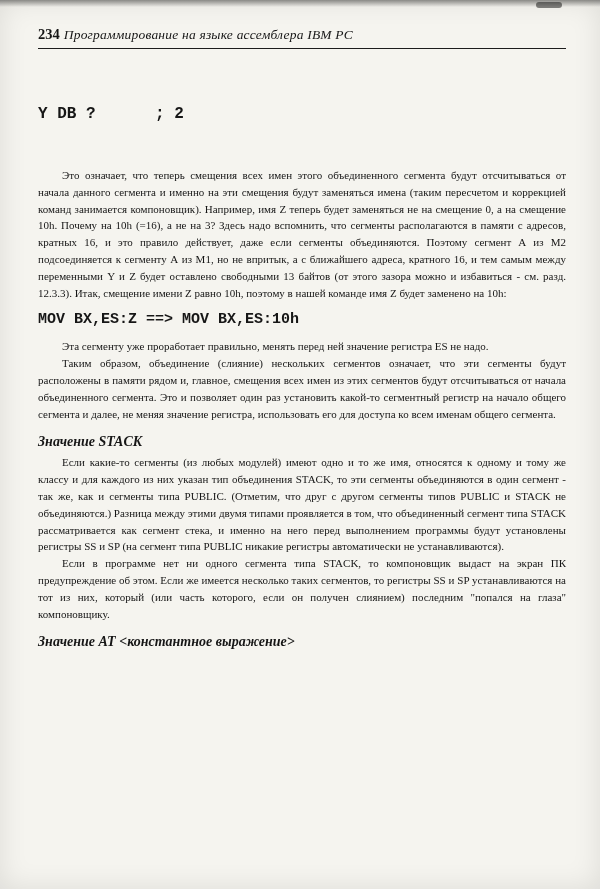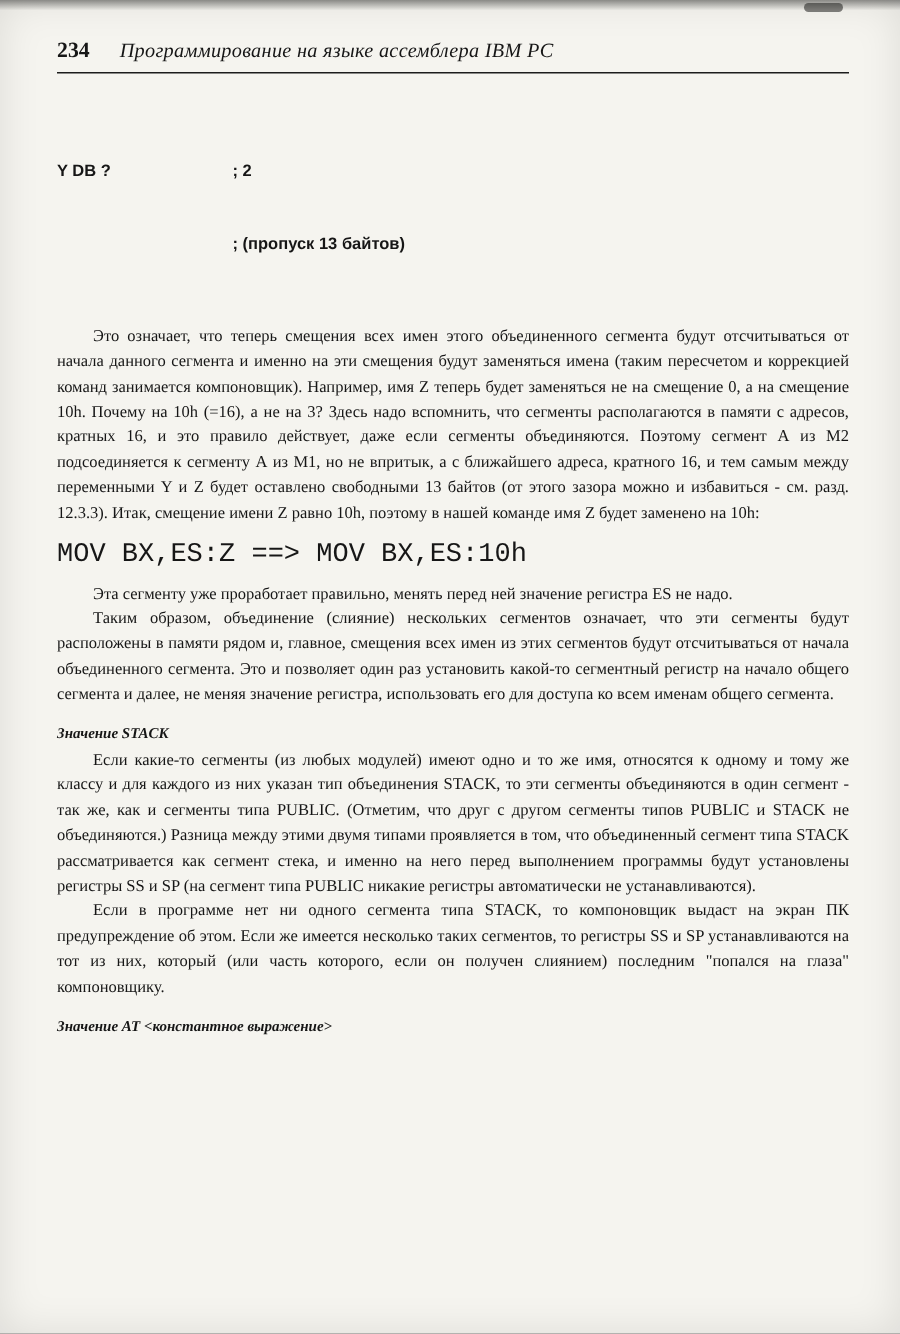--- a/index.html
+++ b/index.html
@@ -33,64 +33,64 @@
   }
   .content {
     position: absolute;
     left: 38px;
     right: 34px;
     top: 26px;
   }
   .page-header {
     display: flex;
     align-items: baseline;
-    gap: 20px;
+    gap: 4px;
     padding-bottom: 5px;
     border-bottom: 1.6px solid #1c1c1c;
   }
   .page-number {
     font-weight: bold;
     font-size: 14.5px;
   }
   .header-title {
     font-style: italic;
     font-size: 13.5px;
     letter-spacing: 0.2px;
   }
   .code-block {
     margin-top: 24px;
-    font-family: Liberation Sans, sans-serif;
+    font-family: Liberation Mono, monospace;
     font-weight: bold;
-    font-size: 11px;
+    font-size: 16px;
     line-height: 16.4px;
     white-space: pre;
   }
   .code-row {
     display: grid;
     grid-template-columns: 117px 1fr;
   }
   .body-para {
     margin: 0;
     font-size: 11px;
     line-height: 16.8px;
     text-align: justify;
     text-indent: 24px;
   }
   .first-para { margin-top: 12px; }
   .inline-code {
     margin: 11px 0 10px 0;
     font-family: "Liberation Mono", "DejaVu Sans Mono", monospace;
-    font-weight: normal;
-    font-size: 18px;
+    font-weight: bold;
+    font-size: 15px;
     line-height: 16px;
     white-space: pre;
   }
   .section-heading {
     margin: 12px 0 4px 0;
-    font-size: 10px;
+    font-size: 14px;
     font-weight: bold;
     font-style: italic;
     font-family: Liberation Serif, serif;
   }
 </style>
 </head>
 <body>
 
 <div class="scan-page">
   <div class="scan-edge-top"></div>
@@ -101,24 +101,20 @@
     <div class="page-header">
       <span class="page-number">234</span>
       <span class="header-title">Программирование на языке ассемблера IBM PC</span>
     </div>
 
     <div class="code-block">
       <div class="code-row">
         <span>Y DB ?</span>
         <span>; 2</span>
       </div>
-      <div class="code-row">
-        <span></span>
-        <span>; (пропуск 13 байтов)</span>
-      </div>
     </div>
 
     <p class="body-para first-para">Это означает, что теперь смещения всех имен этого объединенного сегмента будут отсчитываться от начала данного сегмента и именно на эти смещения будут заменяться имена (таким пересчетом и коррекцией команд занимается компоновщик). Например, имя Z теперь будет заменяться не на смещение 0, а на смещение 10h. Почему на 10h (=16), а не на 3? Здесь надо вспомнить, что сегменты располагаются в памяти с адресов, кратных 16, и это правило действует, даже если сегменты объединяются. Поэтому сегмент А из М2 подсоединяется к сегменту А из М1, но не впритык, а с ближайшего адреса, кратного 16, и тем самым между переменными Y и Z будет оставлено свободными 13 байтов (от этого зазора можно и избавиться - см. разд. 12.3.3). Итак, смещение имени Z равно 10h, поэтому в нашей команде имя Z будет заменено на 10h:</p>
 
     <div class="inline-code">MOV BX,ES:Z ==&gt; MOV BX,ES:10h</div>
 
     <p class="body-para">Эта сегменту уже проработает правильно, менять перед ней значение регистра ES не надо.</p>
 
     <p class="body-para">Таким образом, объединение (слияние) нескольких сегментов означает, что эти сегменты будут расположены в памяти рядом и, главное, смещения всех имен из этих сегментов будут отсчитываться от начала объединенного сегмента. Это и позволяет один раз установить какой-то сегментный регистр на начало общего сегмента и далее, не меняя значение регистра, использовать его для доступа ко всем именам общего сегмента.</p>
 

